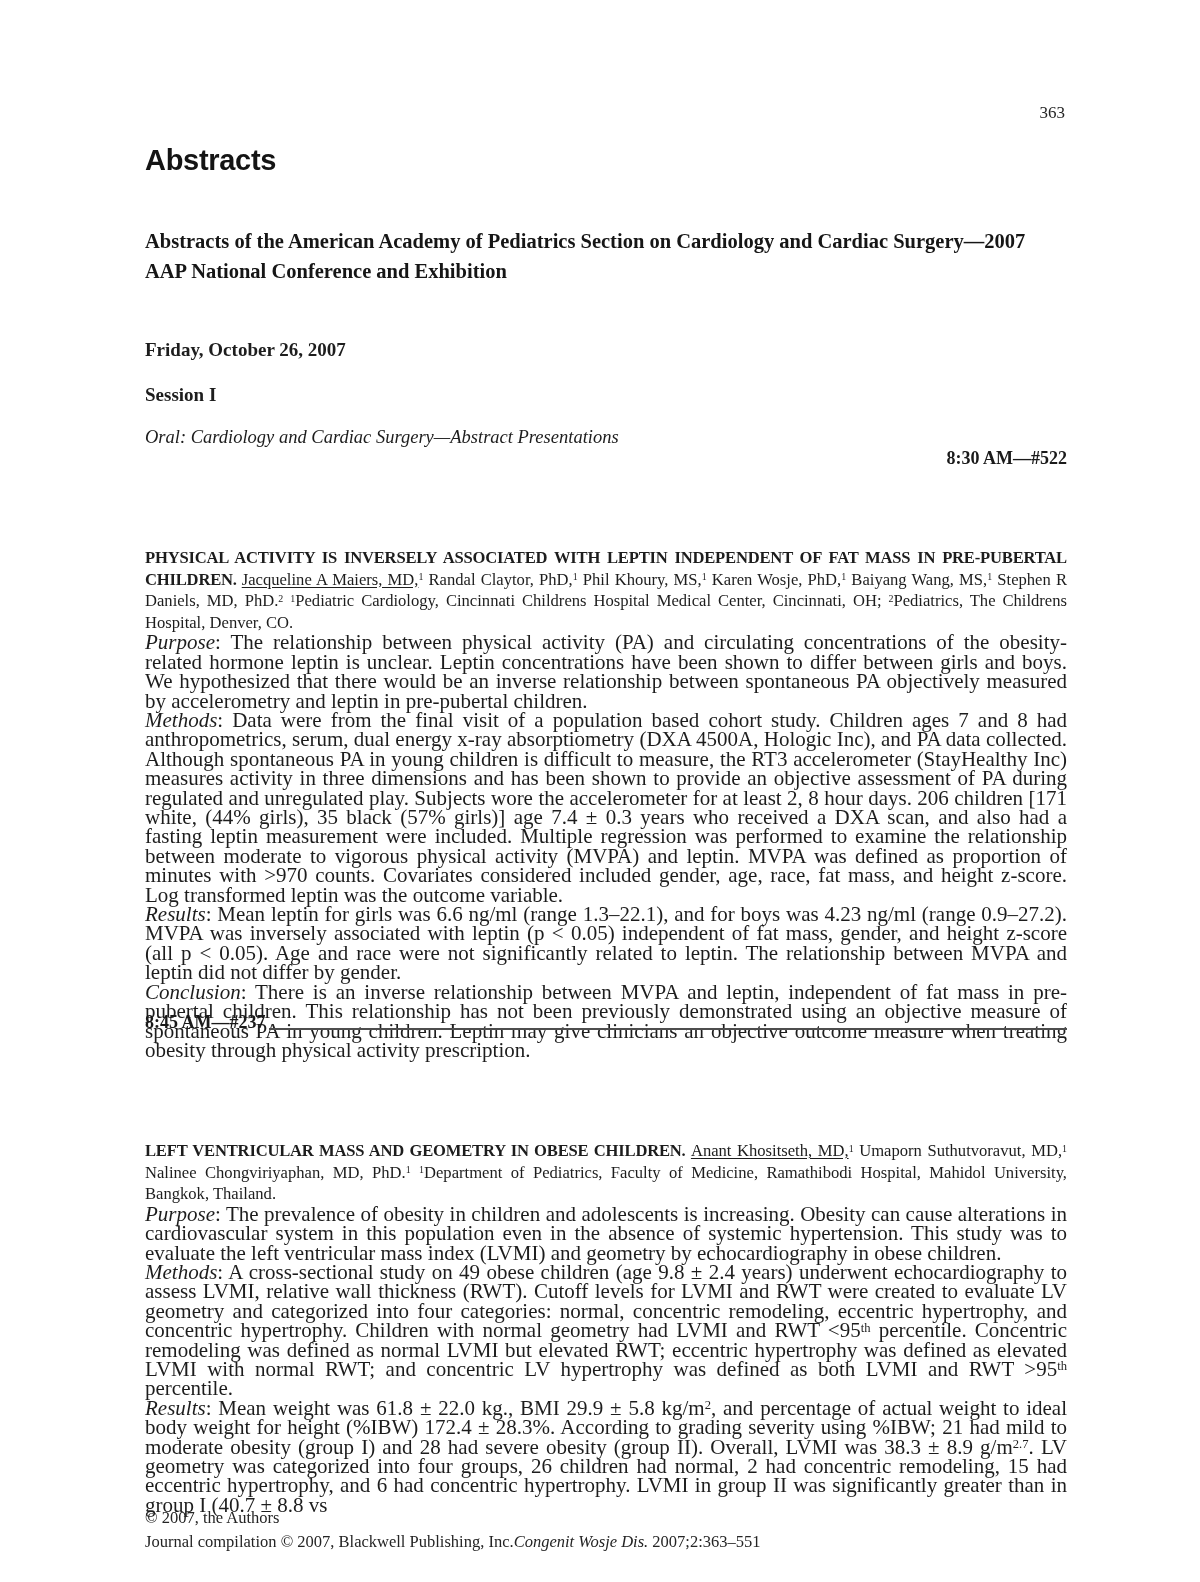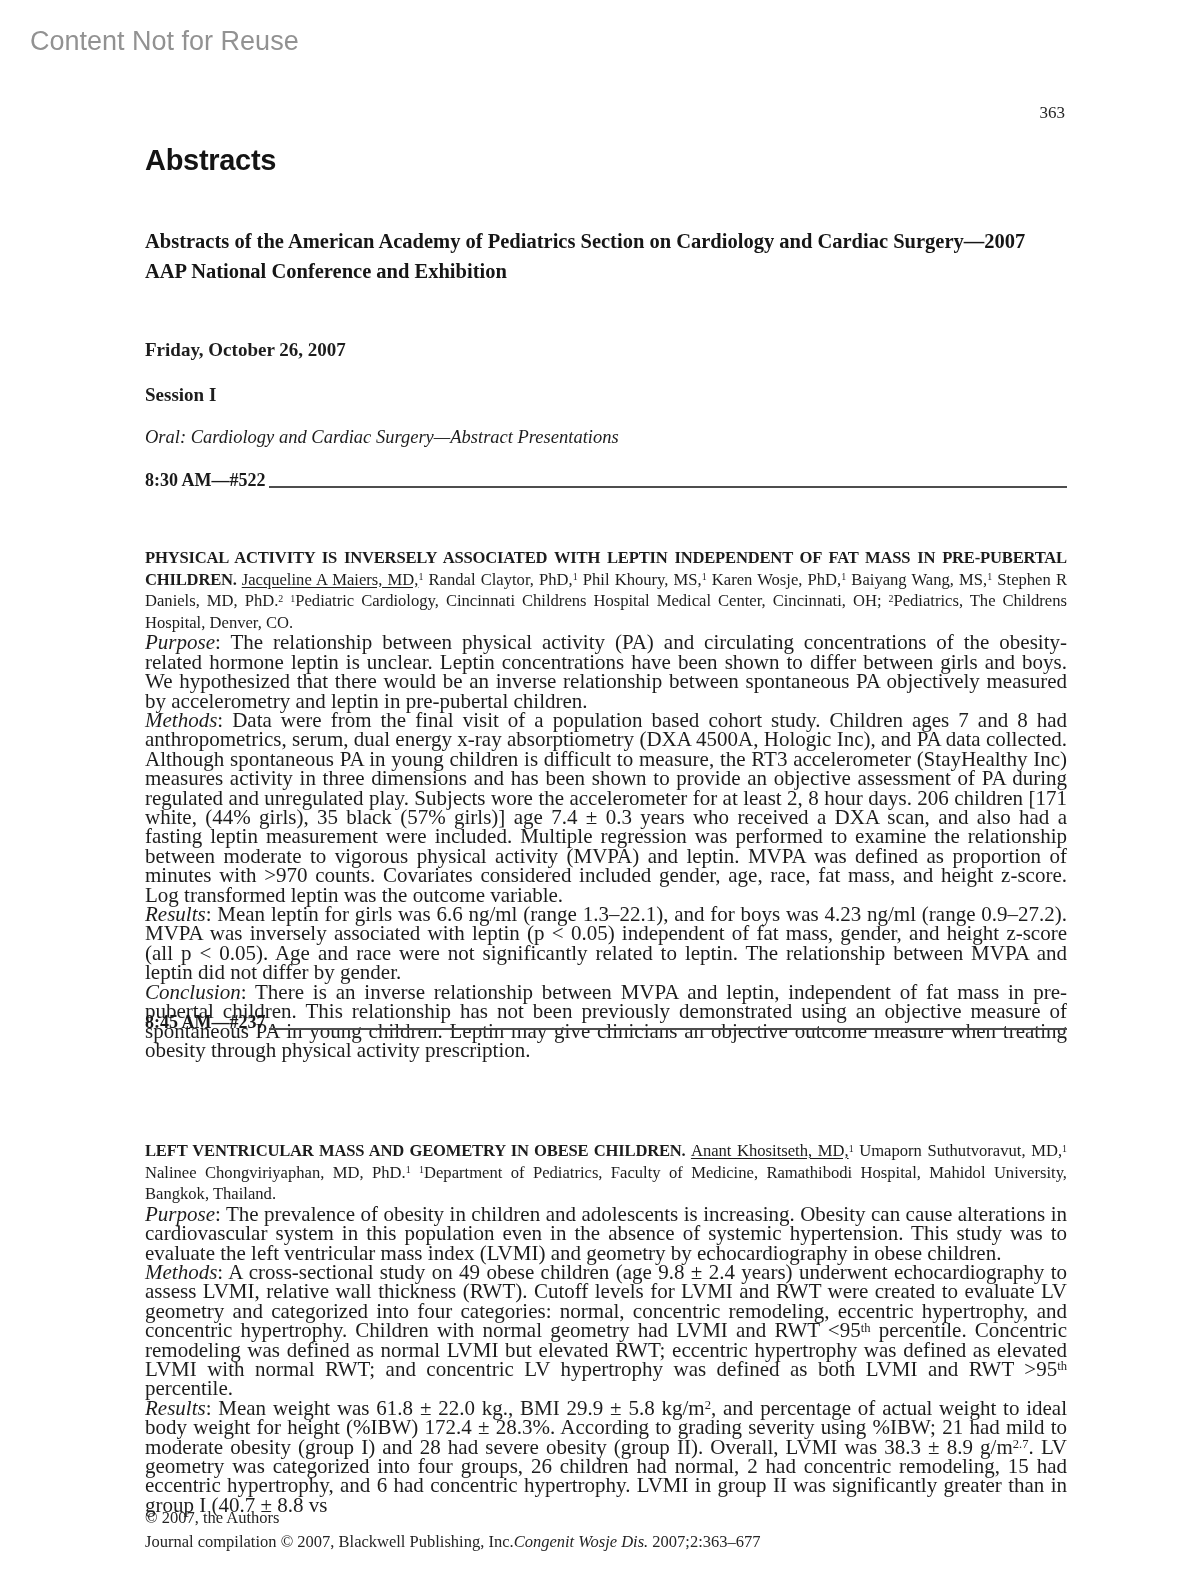--- a/index.html
+++ b/index.html
@@ -23,21 +23,21 @@
     font-weight:bold; font-size:20.5px; line-height:30px; color:#161616;
   }
   .date-heading    { position:absolute; top:339px; left:0; font-weight:bold; font-size:19px; }
   .session-heading { position:absolute; top:384px; left:0; font-weight:bold; font-size:19px; }
   .session-subtitle{ position:absolute; top:427px; left:0; font-style:italic; font-size:18.5px; }
   .slot {
     position:absolute; left:0; width:100%;
     display:flex; align-items:flex-end; font-weight:bold; font-size:18px; color:#1a1a1a;
   }
   .slot .rule { flex:1; border-bottom:2px solid #4d4d4d; margin:0 0 3px 3px; }
-  .slot-1 { top:470px; }
+  .slot-1 { top:448px;flex-direction:column; }
   .slot-2 { top:1012px;text-align:right; }
   .abstract-body { position:absolute; left:0; width:100%;margin-top:36px; }
   .abs-1 { top:511px; }
   .abs-2 { top:1104px; }
   .abstract-body p {
     margin:0; font-size:21px; line-height:19.4px; text-align:justify;
     color:#1d1d1d; hyphens:auto;
   }
   .abstract-body p.p-title { font-size:16.6px; line-height:21.6px; }
   .p-title .b { letter-spacing:-0.2px; }
@@ -46,21 +46,20 @@
   .u { text-decoration:underline; text-underline-offset:2px; }
   .sup { font-size:60%; position:relative; top:-0.45em; line-height:0; }
   .footer { position:absolute; left:0; top:1472px; width:100%; font-size:16.5px; color:#242424;margin-top:36px; }
   .footer-row { display:flex; margin-top:4px; }
 </style>
 </head>
 <body>
 
 <div class="page">
 
-  <div class="watermark">Content Not for Reuse</div>
 
   <div class="content">
 
     <div class="page-number">363</div>
 
     <div class="abstracts-heading">Abstracts</div>
 
     <div class="conference-title">Abstracts of the American Academy of Pediatrics Section on Cardiology and Cardiac Surgery—2007 AAP National Conference and Exhibition</div>
 
     <div class="date-heading">Friday, October 26, 2007</div>
@@ -91,18 +90,18 @@
       <p class="p-title"><span class="b">LEFT VENTRICULAR MASS AND GEOMETRY IN OBESE CHILDREN. </span><span class="u">Anant Khositseth, MD,</span><span class="sup">1</span><span> Umaporn Suthutvoravut, MD,</span><span class="sup">1</span><span> Nalinee Chongviriyaphan, MD, PhD.</span><span class="sup">1</span><span> </span><span class="sup">1</span><span>Department of Pediatrics, Faculty of Medicine, Ramathibodi Hospital, Mahidol University, Bangkok, Thailand.</span></p>
       <p><span class="i">Purpose</span><span>: The prevalence of obesity in children and adolescents is increasing. Obesity can cause alterations in cardiovascular system in this population even in the absence of systemic hypertension. This study was to evaluate the left ventricular mass index (LVMI) and geometry by echocardiography in obese children.</span></p>
       <p><span class="i">Methods</span><span>: A cross-sectional study on 49 obese children (age 9.8 ± 2.4 years) underwent echocardiography to assess LVMI, relative wall thickness (RWT). Cutoff levels for LVMI and RWT were created to evaluate LV geometry and categorized into four categories: normal, concentric remodeling, eccentric hypertrophy, and concentric hypertrophy. Children with normal geometry had LVMI and RWT &lt;95</span><span class="sup">th</span><span> percentile. Concentric remodeling was defined as normal LVMI but elevated RWT; eccentric hypertrophy was defined as elevated LVMI with normal RWT; and concentric LV hypertrophy was defined as both LVMI and RWT &gt;95</span><span class="sup">th</span><span> percentile.</span></p>
       <p><span class="i">Results</span><span>: Mean weight was 61.8 ± 22.0 kg., BMI 29.9 ± 5.8 kg/m</span><span class="sup">2</span><span>, and percentage of actual weight to ideal body weight for height (%IBW) 172.4 ± 28.3%. According to grading severity using %IBW; 21 had mild to moderate obesity (group I) and 28 had severe obesity (group II). Overall, LVMI was 38.3 ± 8.9 g/m</span><span class="sup">2.7</span><span>. LV geometry was categorized into four groups, 26 children had normal, 2 had concentric remodeling, 15 had eccentric hypertrophy, and 6 had concentric hypertrophy. LVMI in group II was significantly greater than in group I (40.7 ± 8.8 vs</span></p>
     </div>
 
     <div class="footer">
       <div>© 2007, the Authors</div>
       <div class="footer-row">
         <span>Journal compilation © 2007, Blackwell Publishing, Inc.</span>
-        <span><span class="i">Congenit Wosje Dis.</span><span> 2007;2:363–677</span></span>
+        <span><span class="i">Congenit Wosje Dis.</span><span> 2007;2:363–551</span></span>
       </div>
     </div>
 
   </div>
 </div>
 
 </body></html>

